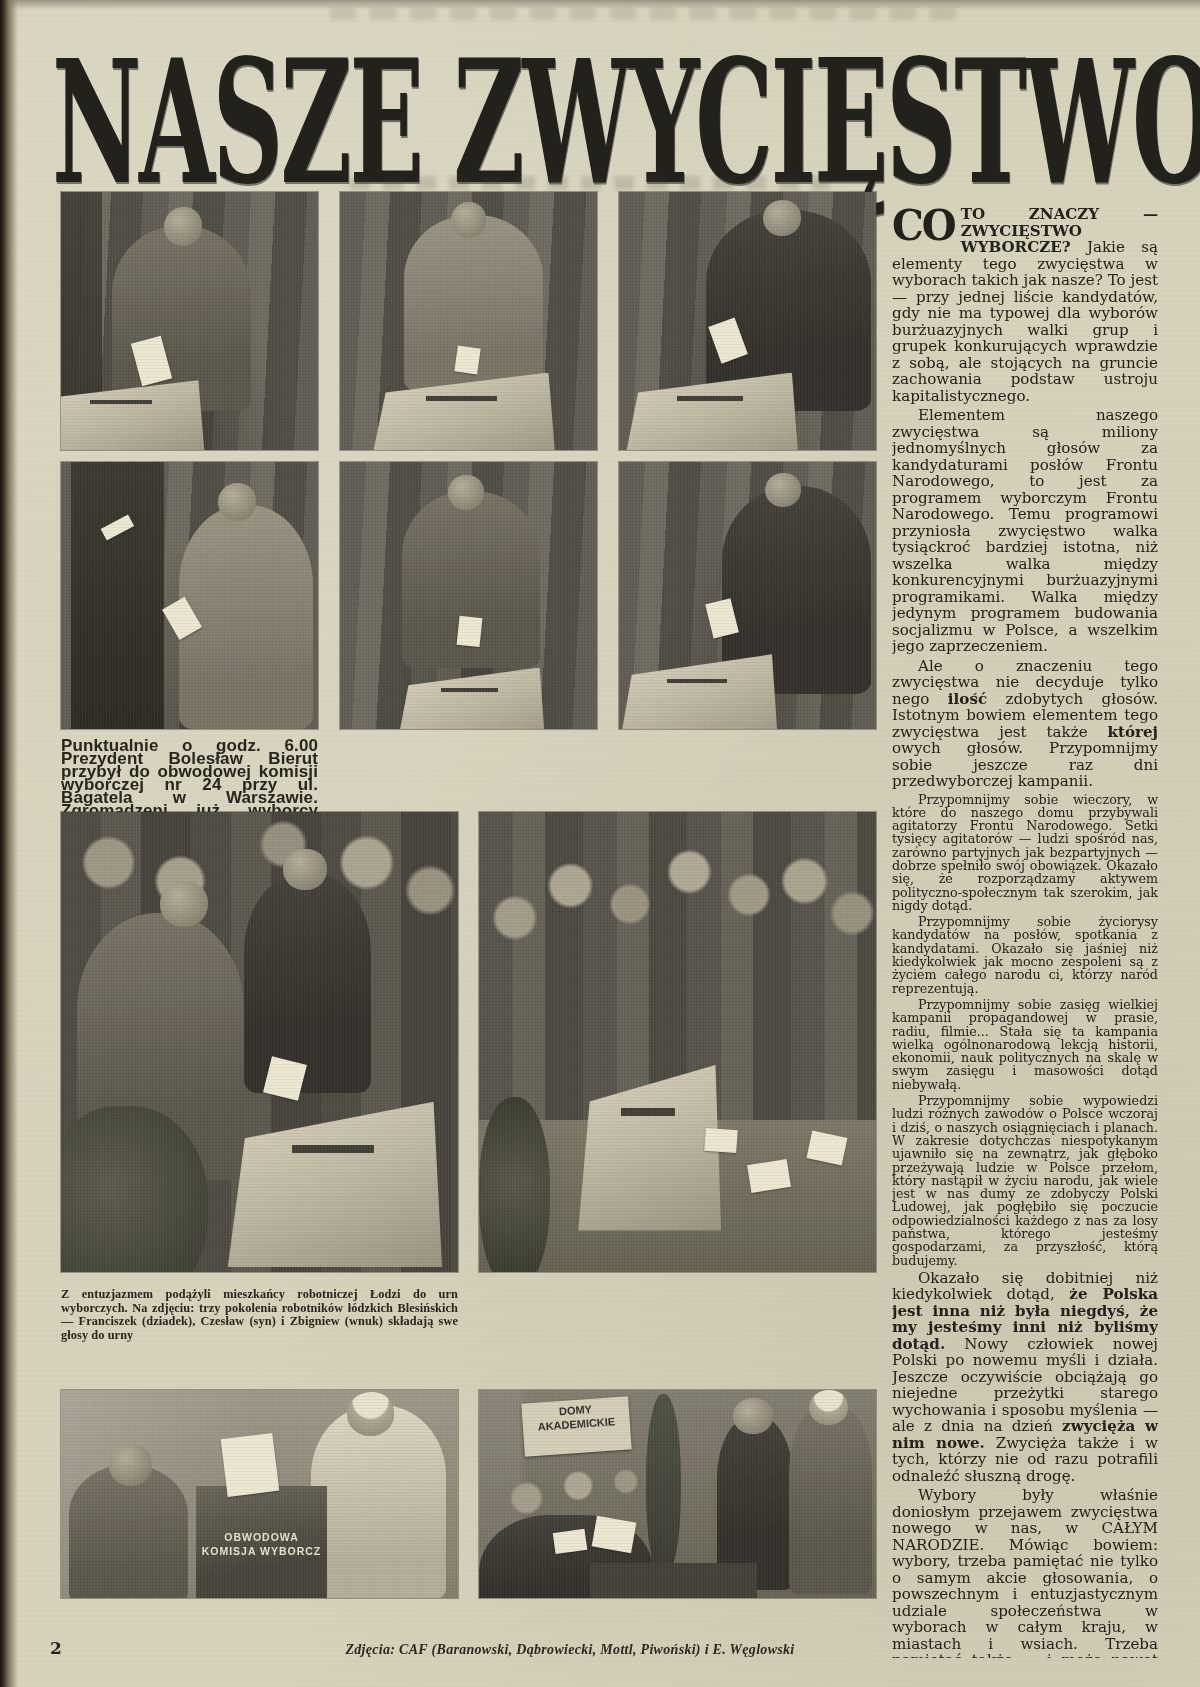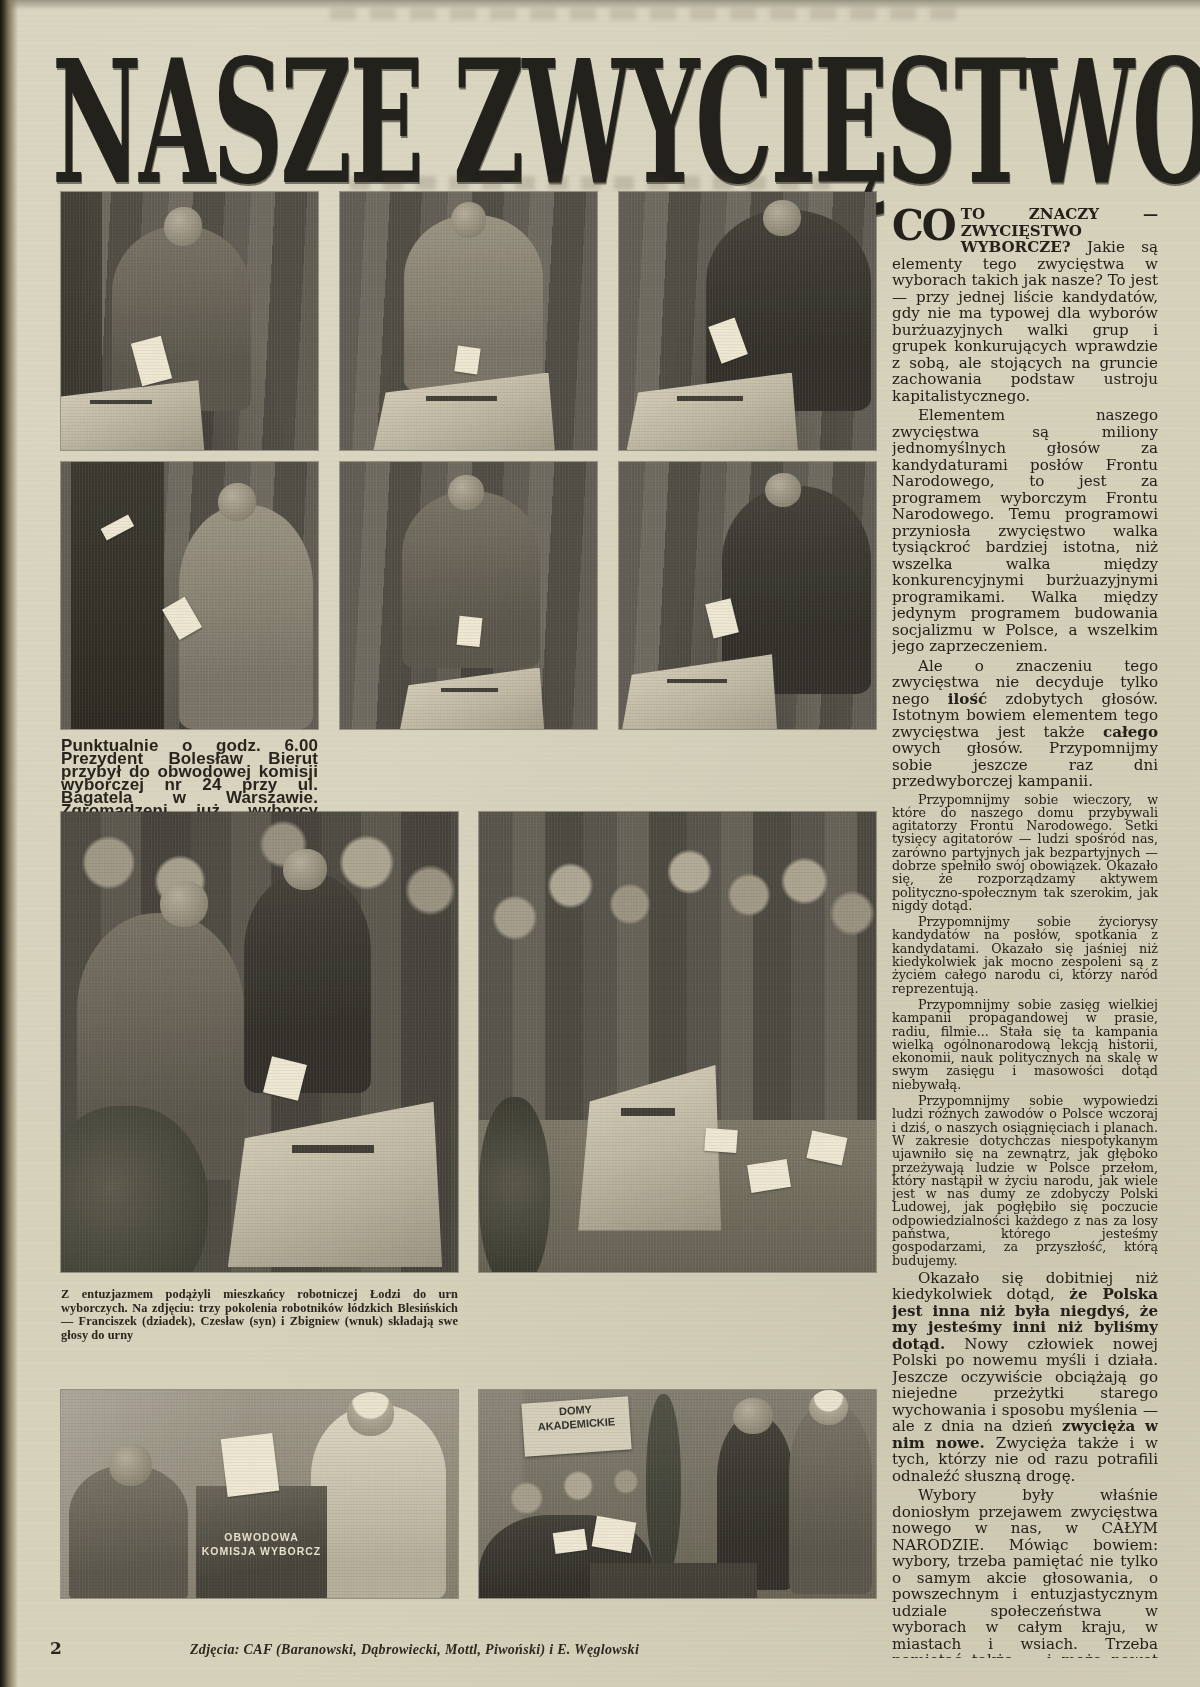--- a/index.html
+++ b/index.html
@@ -74,21 +74,21 @@
   .article p.first{text-indent:0;}
   .para-lg{font-size:15.1px;line-height:16.5px;}
   .para-sm{font-size:12.7px;line-height:13.3px;}
   .seg.b{font-weight:bold;}
   .dropcap{float:left;font-weight:bold;font-size:40px;line-height:31px;letter-spacing:-2px;
     margin:3px 6px 0 0;transform:scaleY(1.05);}
 
   
   .pagenum{position:absolute;left:50px;top:1638px;font-family:"DejaVu Serif",serif;
     font-weight:bold;font-size:17px;}
-  .credits{position:absolute;left:190px;top:1642px;width:760px;
+  .credits{position:absolute;left:190px;top:1642px;width:760px;text-align:center;
     font-family:"Liberation Serif",serif;font-style:italic;font-weight:bold;
     font-size:14px;letter-spacing:.3px;color:#2a281f;}
 </style>
 </head>
 <body>
 
 <div class="page">
 
   <div class="ghost g1"></div>
   <div class="headline">
@@ -226,21 +226,21 @@
     <div class="signboard" style="left:11%;top:5%;width:27%;height:24%;font-size:11px;transform:rotate(-4deg);padding-top:3px;">
       <div>DOMY</div>
       <div>AKADEMICKIE</div>
     </div>
   </div>
 
 
   <div class="article" id="article-body">
       <p class="para-lg first"><span class="dropcap">CO</span><span class="seg b">TO ZNACZY — ZWYCIĘSTWO WYBORCZE?</span><span class="seg"> Jakie są elementy tego zwycięstwa w wyborach takich jak nasze? To jest — przy jednej liście kandydatów, gdy nie ma typowej dla wyborów burżuazyjnych walki grup i grupek konkurujących wprawdzie z sobą, ale stojących na gruncie zachowania podstaw ustroju kapitalistycznego.</span></p>
       <p class="para-lg"><span class="seg">Elementem naszego zwycięstwa są miliony jednomyślnych głosów za kandydaturami posłów Frontu Narodowego, to jest za programem wyborczym Frontu Narodowego. Temu programowi przyniosła zwycięstwo walka tysiąckroć bardziej istotna, niż wszelka walka między konkurencyjnymi burżuazyjnymi programikami. Walka między jedynym programem budowania socjalizmu w Polsce, a wszelkim jego zaprzeczeniem.</span></p>
-      <p class="para-lg"><span class="seg">Ale o znaczeniu tego zwycięstwa nie decyduje tylko nego </span><span class="seg b">ilość</span><span class="seg"> zdobytych głosów. Istotnym bowiem elementem tego zwycięstwa jest także </span><span class="seg b">całego</span><span class="seg"> owych głosów. Przypomnijmy sobie jeszcze raz dni przedwyborczej kampanii.</span></p>
+      <p class="para-lg"><span class="seg">Ale o znaczeniu tego zwycięstwa nie decyduje tylko nego </span><span class="seg b">ilość</span><span class="seg"> zdobytych głosów. Istotnym bowiem elementem tego zwycięstwa jest także </span><span class="seg b">której</span><span class="seg"> owych głosów. Przypomnijmy sobie jeszcze raz dni przedwyborczej kampanii.</span></p>
       <p class="para-sm"><span class="seg">Przypomnijmy sobie wieczory, w które do naszego domu przybywali agitatorzy Frontu Narodowego. Setki tysięcy agitatorów — ludzi spośród nas, zarówno partyjnych jak bezpartyjnych — dobrze spełniło swój obowiązek. Okazało się, że rozporządzamy aktywem polityczno-społecznym tak szerokim, jak nigdy dotąd.</span></p>
       <p class="para-sm"><span class="seg">Przypomnijmy sobie życiorysy kandydatów na posłów, spotkania z kandydatami. Okazało się jaśniej niż kiedykolwiek jak mocno zespoleni są z życiem całego narodu ci, którzy naród reprezentują.</span></p>
       <p class="para-sm"><span class="seg">Przypomnijmy sobie zasięg wielkiej kampanii propagandowej w prasie, radiu, filmie... Stała się ta kampania wielką ogólnonarodową lekcją historii, ekonomii, nauk politycznych na skalę w swym zasięgu i masowości dotąd niebywałą.</span></p>
       <p class="para-sm"><span class="seg">Przypomnijmy sobie wypowiedzi ludzi różnych zawodów o Polsce wczoraj i dziś, o naszych osiągnięciach i planach. W zakresie dotychczas niespotykanym ujawniło się na zewnątrz, jak głęboko przeżywają ludzie w Polsce przełom, który nastąpił w życiu narodu, jak wiele jest w nas dumy ze zdobyczy Polski Ludowej, jak pogłębiło się poczucie odpowiedzialności każdego z nas za losy państwa, którego jesteśmy gospodarzami, za przyszłość, którą budujemy.</span></p>
       <p class="para-lg"><span class="seg">Okazało się dobitniej niż kiedykolwiek dotąd, </span><span class="seg b">że Polska jest inna niż była niegdyś, że my jesteśmy inni niż byliśmy dotąd.</span><span class="seg"> Nowy człowiek nowej Polski po nowemu myśli i działa. Jeszcze oczywiście obciążają go niejedne przeżytki starego wychowania i sposobu myślenia — ale z dnia na dzień </span><span class="seg b">zwycięża w nim nowe.</span><span class="seg"> Zwycięża także i w tych, którzy nie od razu potrafili odnaleźć słuszną drogę.</span></p>
       <p class="para-lg"><span class="seg">Wybory były właśnie doniosłym przejawem zwycięstwa nowego w nas, w CAŁYM NARODZIE. Mówiąc bowiem: wybory, trzeba pamiętać nie tylko o samym akcie głosowania, o powszechnym i entuzjastycznym udziale społeczeństwa w wyborach w całym kraju, w miastach i wsiach. Trzeba pamiętać także — i może nawet przede wszystkim — o tym, co akt ten poprzedziło i co ten powszechny i entuzjastyczny udział zapewniło: o kampanii, w której dojrzewały politycznie masy obywateli Ludowej Polski, o całym okresie przemian, w toku których obywatel Ludowej Polski </span></p>
     </div>
 
   <div class="pagenum">2</div>
   <div class="credits">Zdjęcia: CAF (Baranowski, Dąbrowiecki, Mottl, Piwoński) i E. Węglowski</div>

